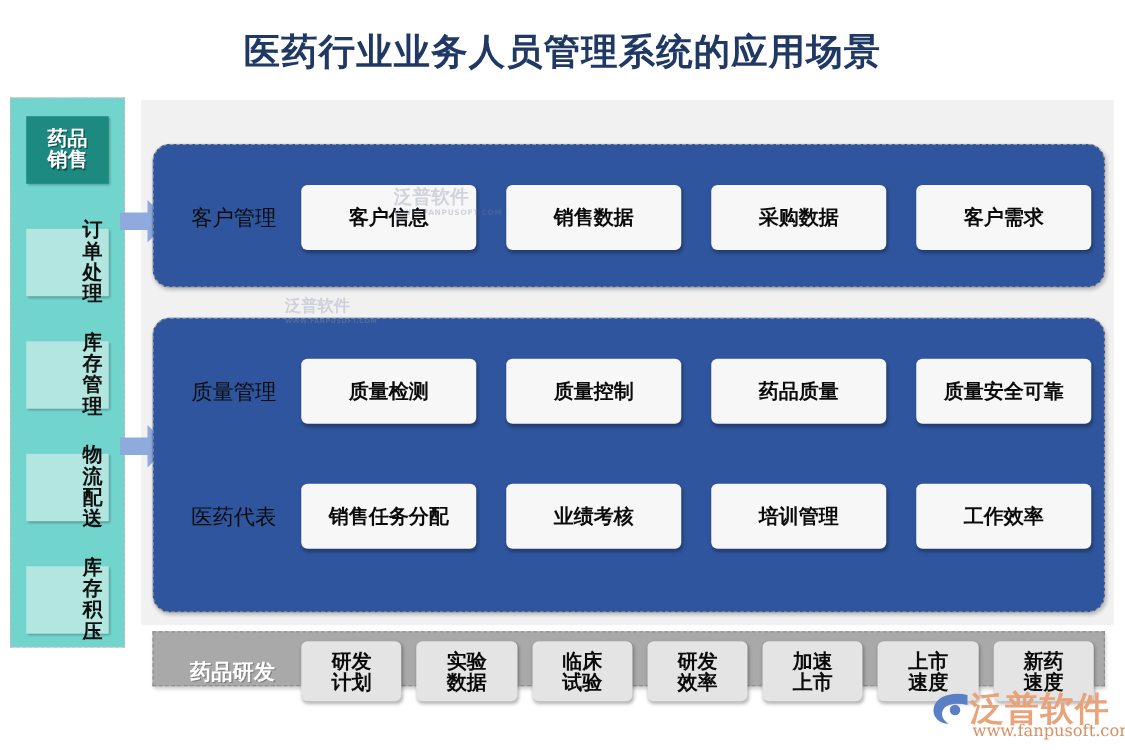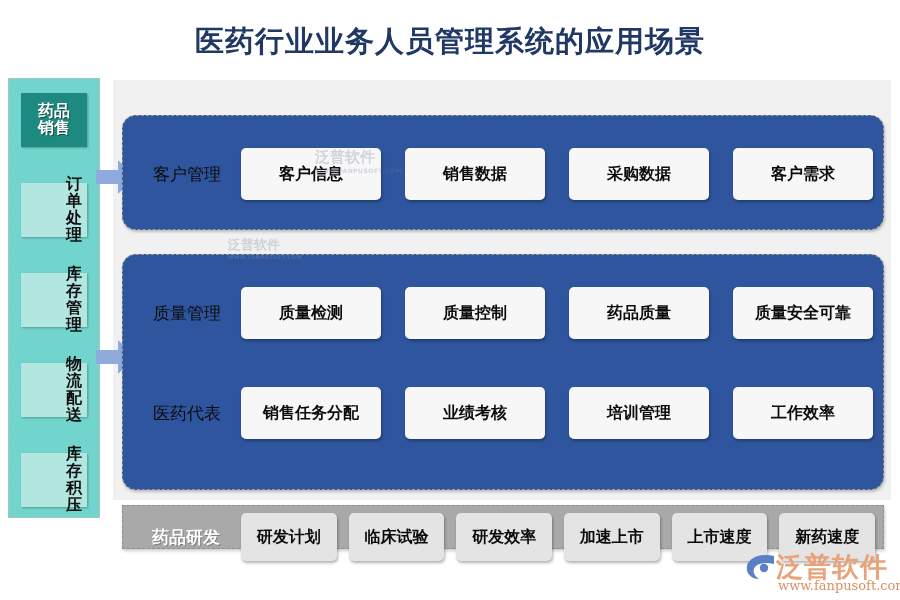--- a/index.html
+++ b/index.html
@@ -214,20 +214,21 @@
     right: 8px;
     height: 48px;
     display: flex;
     gap: 12px;
   }
   .rnd-card {
     flex: 1 1 0;
     background: #e4e4e4;
     border-radius: 5px;
     display: flex;
+    flex-direction: column;
     align-items: center;
     justify-content: center;
     font-size: 16px;
     font-weight: bold;
     line-height: 1.08;
     color: #0b0b0b;
     white-space: nowrap;
     box-shadow: 1px 2px 3px rgba(0,0,0,0.3);
   }
 
@@ -360,20 +361,24 @@
 </div>
 
 <div id="panel-rnd">
   <div id="rnd-label">药品研发</div>
   <div id="rnd-track">
     <div class="rnd-card">
       <span>研发</span>
       <span>计划</span>
     </div>
     <div class="rnd-card">
+      <span>实验</span>
+      <span>数据</span>
+    </div>
+    <div class="rnd-card">
       <span>临床</span>
       <span>试验</span>
     </div>
     <div class="rnd-card">
       <span>研发</span>
       <span>效率</span>
     </div>
     <div class="rnd-card">
       <span>加速</span>
       <span>上市</span>

